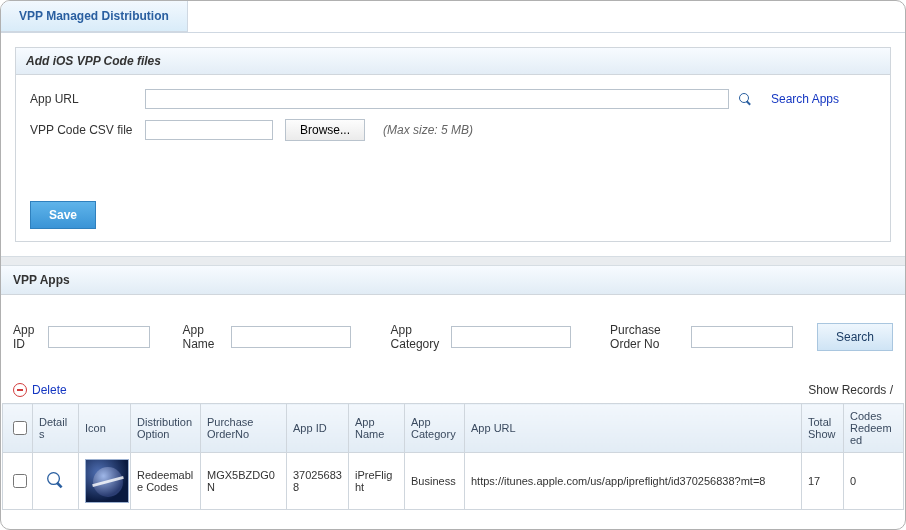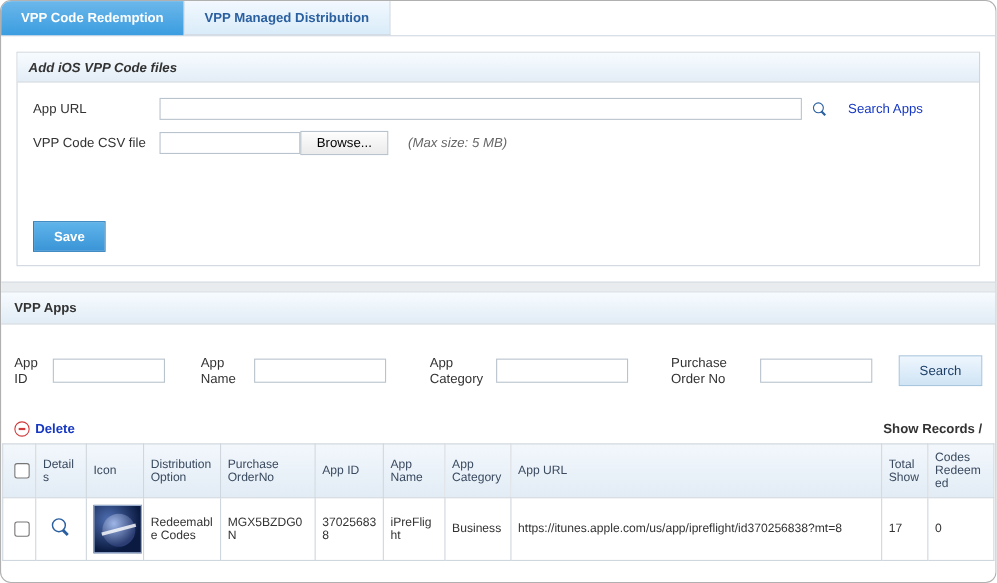--- a/index.html
+++ b/index.html
@@ -76,21 +76,21 @@
     font-size: 12px;
   }
   .app-url-input { width: 584px; }
   .csv-input { width: 128px; }
   .browse-btn {
     border: 1px solid #b9c3cd;
     background: linear-gradient(to bottom,#fdfdfd,#ebebeb);
     height: 22px;
     padding: 2px 14px;
     font-size: 12px;
-    margin-left: 0;
+    margin-left: 12px;
     cursor: pointer;
   }
   .hint {
     font-style: italic;
     color: #666;
     margin-left: 18px;
   }
   .search-apps {
     display: inline-flex;
     align-items: center;
@@ -169,21 +169,20 @@
     cursor:pointer;
     color:#1d3e66;
     font-size:12px;
     margin-left:14px;
   }
   .toolbar {
     display:flex;
     justify-content:space-between;
     align-items:center;
     padding: 20px 12px 6px 12px;
-    font-weight: bold;
   }
   .delete-link {
     color:#1537c2;
     display:inline-flex;
     align-items:center;
     gap:5px;
     cursor:pointer;
   }
   .del-icon{
     width:14px;height:14px;border-radius:50%;
@@ -256,21 +255,20 @@
     transform:rotate(-15deg);
   }
   input[type=checkbox]{ width:14px;height:14px; }
 </style>
 </head>
 <body>
 
 <div class="container">
 
   <div class="tabs">
-    <div class="tab active">VPP Code Redemption</div>
     <div class="tab inactive">VPP Managed Distribution</div>
   </div>
 
   <div class="panel">
     <div class="panel-header">Add iOS VPP Code files</div>
     <div class="panel-body">
       <div class="form-row">
         <div class="form-label">App URL</div>
         <input class="text-input app-url-input" type="text" style="">
         <a class="search-apps" href="#">

